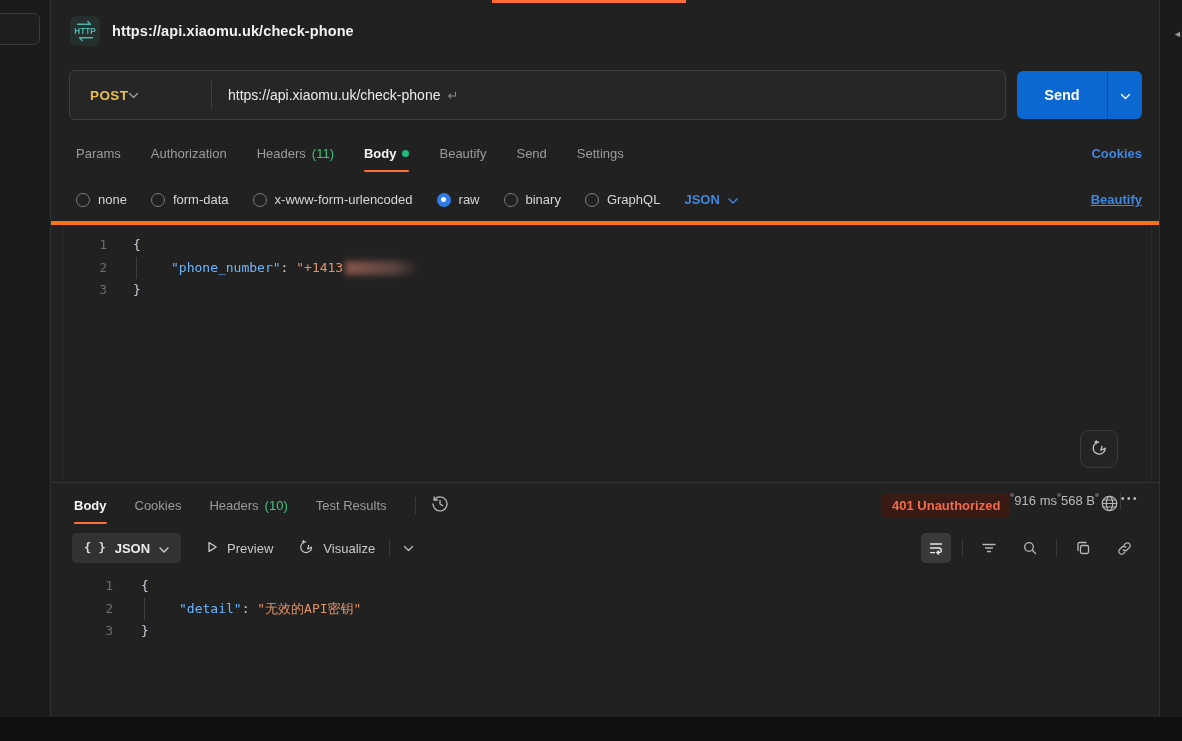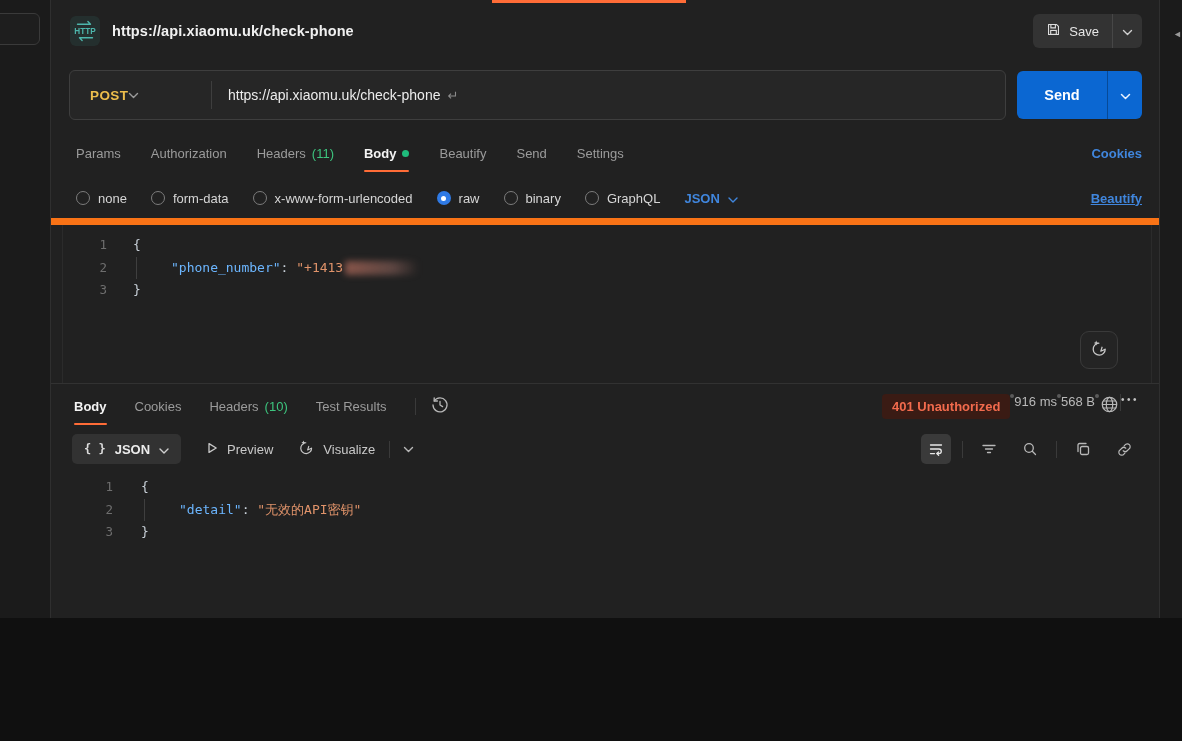--- a/index.html
+++ b/index.html
@@ -1,18 +1,18 @@
 <!DOCTYPE html>
 <html><head>
 <meta charset="utf-8">
 <style>
   * { box-sizing: border-box; }
   html,body { margin:0; padding:0; background:#101010; }
   .app {
-    position:relative; width:1182px; height:618px; overflow:hidden;
+    position:relative; width:1182px; height:717px; overflow:hidden;
     background:#212121; color:#e8e8e8;
     font-family:"Liberation Sans", sans-serif; font-size:13px;
     display:flex;
   }
   
   .left-rail { flex:none; width:51px; background:#1b1b1b; border-right:1px solid #2f2f2f; position:relative; overflow:hidden; }
   .partial-box { position:absolute; left:-8px; top:13px; width:48px; height:32px; border:1px solid #3a3a3a; border-radius:6px; background:#1e1e1e; }
   .right-rail { flex:none; width:23px; background:#1b1b1b; border-left:1px solid #2f2f2f; position:relative; overflow:hidden; }
   .rail-partial-icon { position:absolute; right:0px; top:29px; color:#9a9a9a; font-size:9px; }
   
@@ -45,21 +45,21 @@
   .req-tabs { flex:none; height:50px; display:flex; align-items:center; padding:0 17px 0 25px; }
   .tab { position:relative; height:100%; display:flex; align-items:center; gap:6px; color:#9b9b9b; margin-right:30px; white-space:nowrap; }
   .tab .count { color:#3dc47e; }
   .tab.active { color:#f4f4f4; font-weight:600; }
   .tab.active::after { content:""; position:absolute; left:0; right:0; bottom:6px; height:2px; border-radius:1px; background:#ff6c37; }
   .green-dot { width:7px; height:7px; border-radius:50%; background:#1fbc7c; }
   .link-blue { color:#4086dd; font-weight:600; }
   .cookies-link { margin-left:auto; }
 
   
-  .body-type-row { flex:none; height:47px; display:flex; align-items:center; gap:24px; padding:0 17px 0 25px; border-bottom:7px solid #f97316; }
+  .body-type-row { flex:none; height:47px; display:flex; align-items:center; gap:24px; padding:0 17px 0 25px; border-bottom:4px solid #f97316; }
   .radio-opt { display:flex; align-items:center; gap:8px; color:#d6d6d6; }
   .radio { width:14px; height:14px; border-radius:50%; border:1px solid #7c7c7c; flex:none; position:relative; }
   .radio.selected { border:none; background:#2f7ae5; }
   .radio.selected::after { content:""; position:absolute; inset:4.5px; border-radius:50%; background:#fff; }
   .lang-select { display:flex; align-items:center; gap:8px; color:#4086dd; font-weight:600; }
   .beautify-link { margin-left:auto;text-decoration:underline; }
 
   
   .request-editor { flex:1; position:relative; margin:0 7px 0 11px; border-left:1px solid #2b2b2b; border-right:1px solid #2b2b2b; padding-top:9px; overflow:hidden; font-family:"DejaVu Sans Mono", monospace; font-size:13px; }
   .code-line { display:flex; align-items:stretch; height:22.5px; line-height:22.5px; }
@@ -115,39 +115,20 @@
     <div class="top-header">
       <div class="http-badge">
         <svg width="30" height="30" viewBox="0 0 30 30">
           <path d="M7.5 8.2h13l-2.6-2.6" fill="none" stroke="#4db6ac" stroke-width="1.4" stroke-linecap="round" stroke-linejoin="round"></path>
           <path d="M22.5 21.8h-13l2.6 2.6" fill="none" stroke="#4db6ac" stroke-width="1.4" stroke-linecap="round" stroke-linejoin="round"></path>
           <text x="15" y="18.4" text-anchor="middle" font-size="8.2" font-weight="bold" fill="#4db6ac" font-family="Liberation Sans, sans-serif">HTTP</text>
         </svg>
       </div>
       <div class="req-title">https://api.xiaomu.uk/check-phone</div>
       <div class="spacer"></div>
-      <div class="save-btn">
-        <div class="save-main">
-          <span>
-            <svg width="15" height="15" viewBox="0 0 16 16">
-              <path d="M2.7 2.7h8.6l2 2v8.6H2.7z" fill="none" stroke="#dddddd" stroke-width="1.2" stroke-linejoin="round"></path>
-              <path d="M5.2 2.9v3.3h4.8V2.9" fill="none" stroke="#dddddd" stroke-width="1.2"></path>
-              <rect x="5" y="9" width="6" height="4.2" fill="none" stroke="#dddddd" stroke-width="1.2"></rect>
-            </svg>
-          </span>
-          <span>Save</span>
-        </div>
-        <div class="save-caret">
-          <span>
-            <svg width="11" height="7" viewBox="0 0 11 7">
-                <path d="M1.5 1.5l4 4 4-4" fill="none" stroke="currentColor" stroke-width="1.4" stroke-linecap="round" stroke-linejoin="round"></path>
-              </svg>
-          </span>
-        </div>
-      </div>
     </div>
 
     <div class="url-row">
       <div class="url-box">
         <div class="method">
           <span class="method-label">POST</span>
           <span class="method-caret">
             <svg width="11" height="7" viewBox="0 0 11 7">
                 <path d="M1.5 1.5l4 4 4-4" fill="none" stroke="currentColor" stroke-width="1.4" stroke-linecap="round" stroke-linejoin="round"></path>
               </svg>

